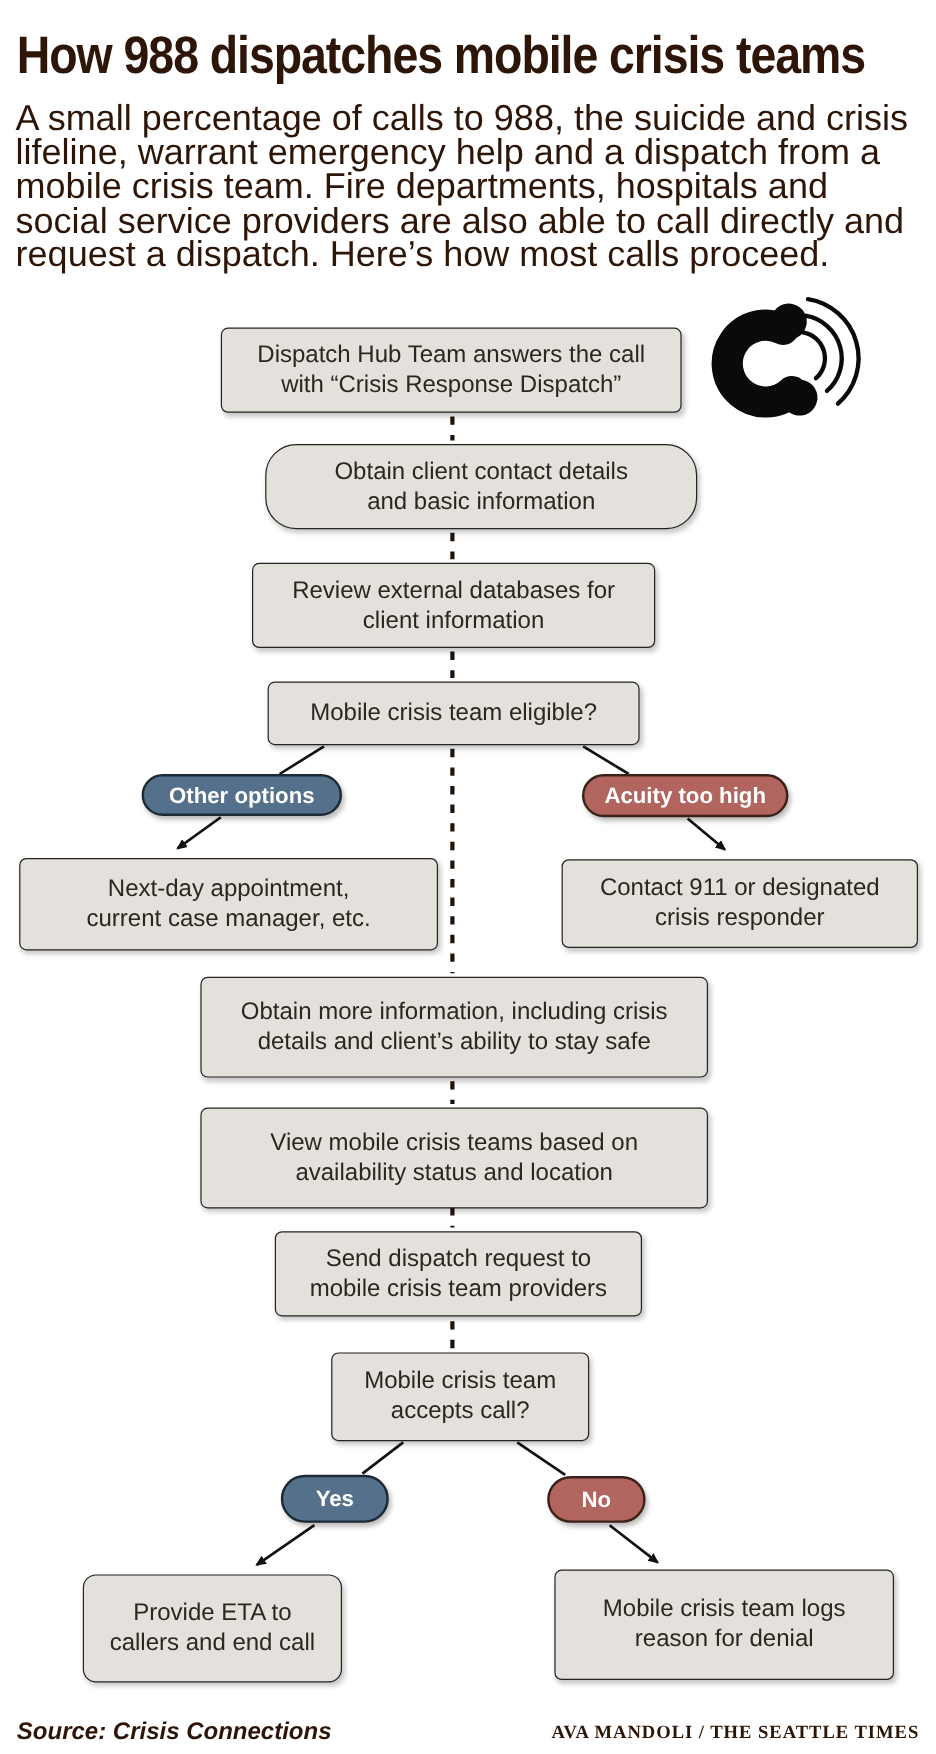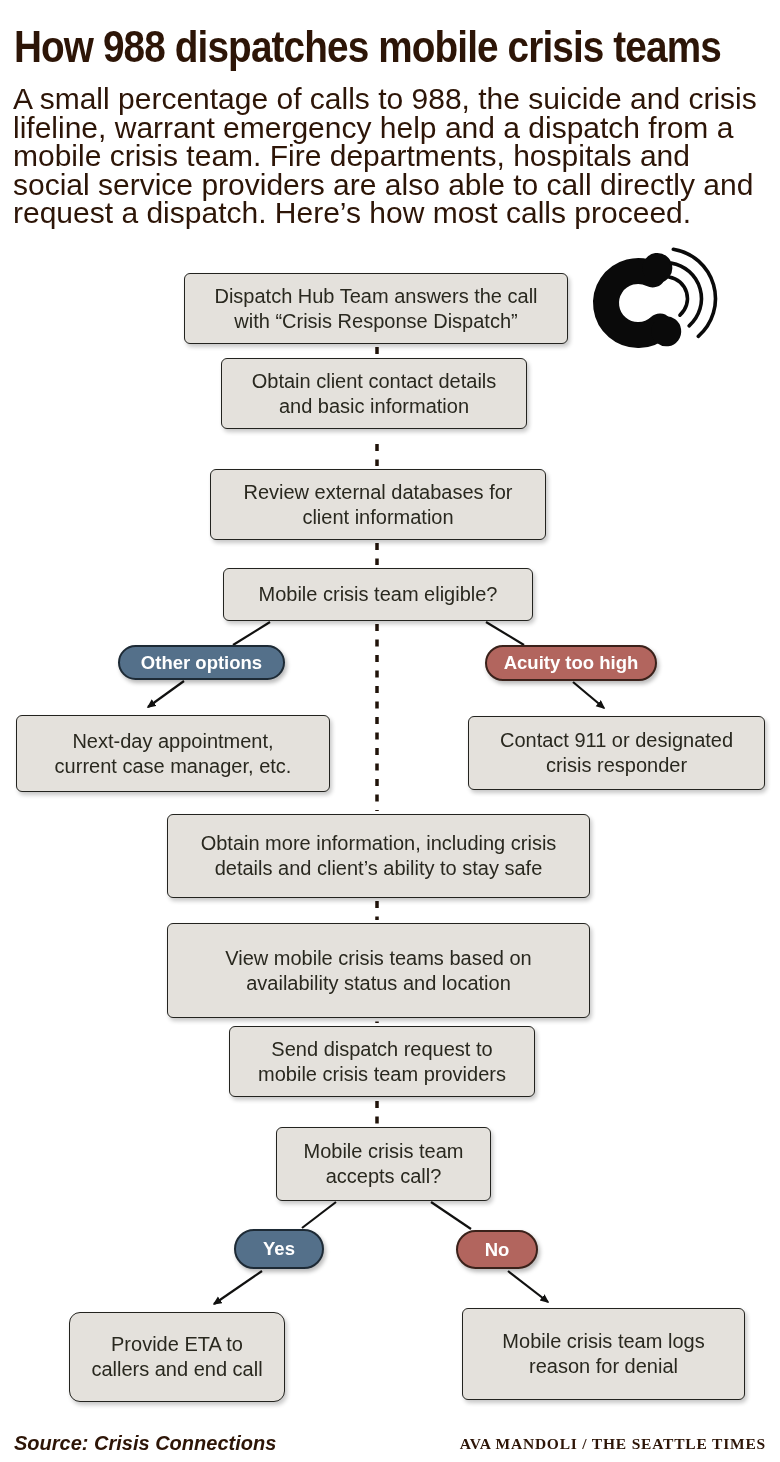--- a/index.html
+++ b/index.html
@@ -28,27 +28,27 @@
   .pill{
     position:absolute;border-radius:999px;box-sizing:border-box;
     display:flex;align-items:center;justify-content:center;
     color:#fff;font-weight:700;font-size:18.5px;
     box-shadow:2px 3px 4px rgba(0,0,0,.28);
   }
   .pill.blue{background:var(--accent_blue,#54708a);border:2px solid #1d2a35;}
   .pill.red{background:var(--accent_red,#b2655e);border:2px solid #3a211a;}
   
   .p-b1{left:184px;top:273px;width:384px;height:71px;}
-  .p-b2{left:221px;top:358px;width:306px;height:71px;}
+  .p-b2{left:221px;top:370px;width:360px;height:71px;border-radius:26px;}
   .p-b3{left:210px;top:469px;width:336px;height:71px;text-align:center;}
   .p-b4{left:223px;top:568px;width:310px;height:53px;}
-  .p-bL1{left:16px;top:715px;width:314px;height:77px;}
+  .p-bL1{left:16px;top:715px;width:349px;height:77px;}
   .p-bR1{left:468px;top:716px;width:297px;height:74px;}
   .p-b5{left:167px;top:814px;width:423px;height:84px;}
-  .p-b6{left:167px;top:923px;width:423px;height:95px;}
+  .p-b6{left:167px;top:923px;width:423px;height:84px;}
   .p-b7{left:229px;top:1026px;width:306px;height:71px;}
   .p-b8{left:276px;top:1127px;width:215px;height:74px;}
   .p-bL2{left:69px;top:1312px;width:216px;height:90px;border-radius:11px;}
   .p-bR2{left:462px;top:1308px;width:283px;height:92px;}
   
   .p-p1{left:118px;top:645px;width:167px;height:35px;}
   .p-p2{left:485px;top:645px;width:172px;height:36px;text-align:center;}
   .p-p3{left:234px;top:1229px;width:90px;height:40px;}
   .p-p4{left:456px;top:1230px;width:82px;height:39px;}
   .source{

